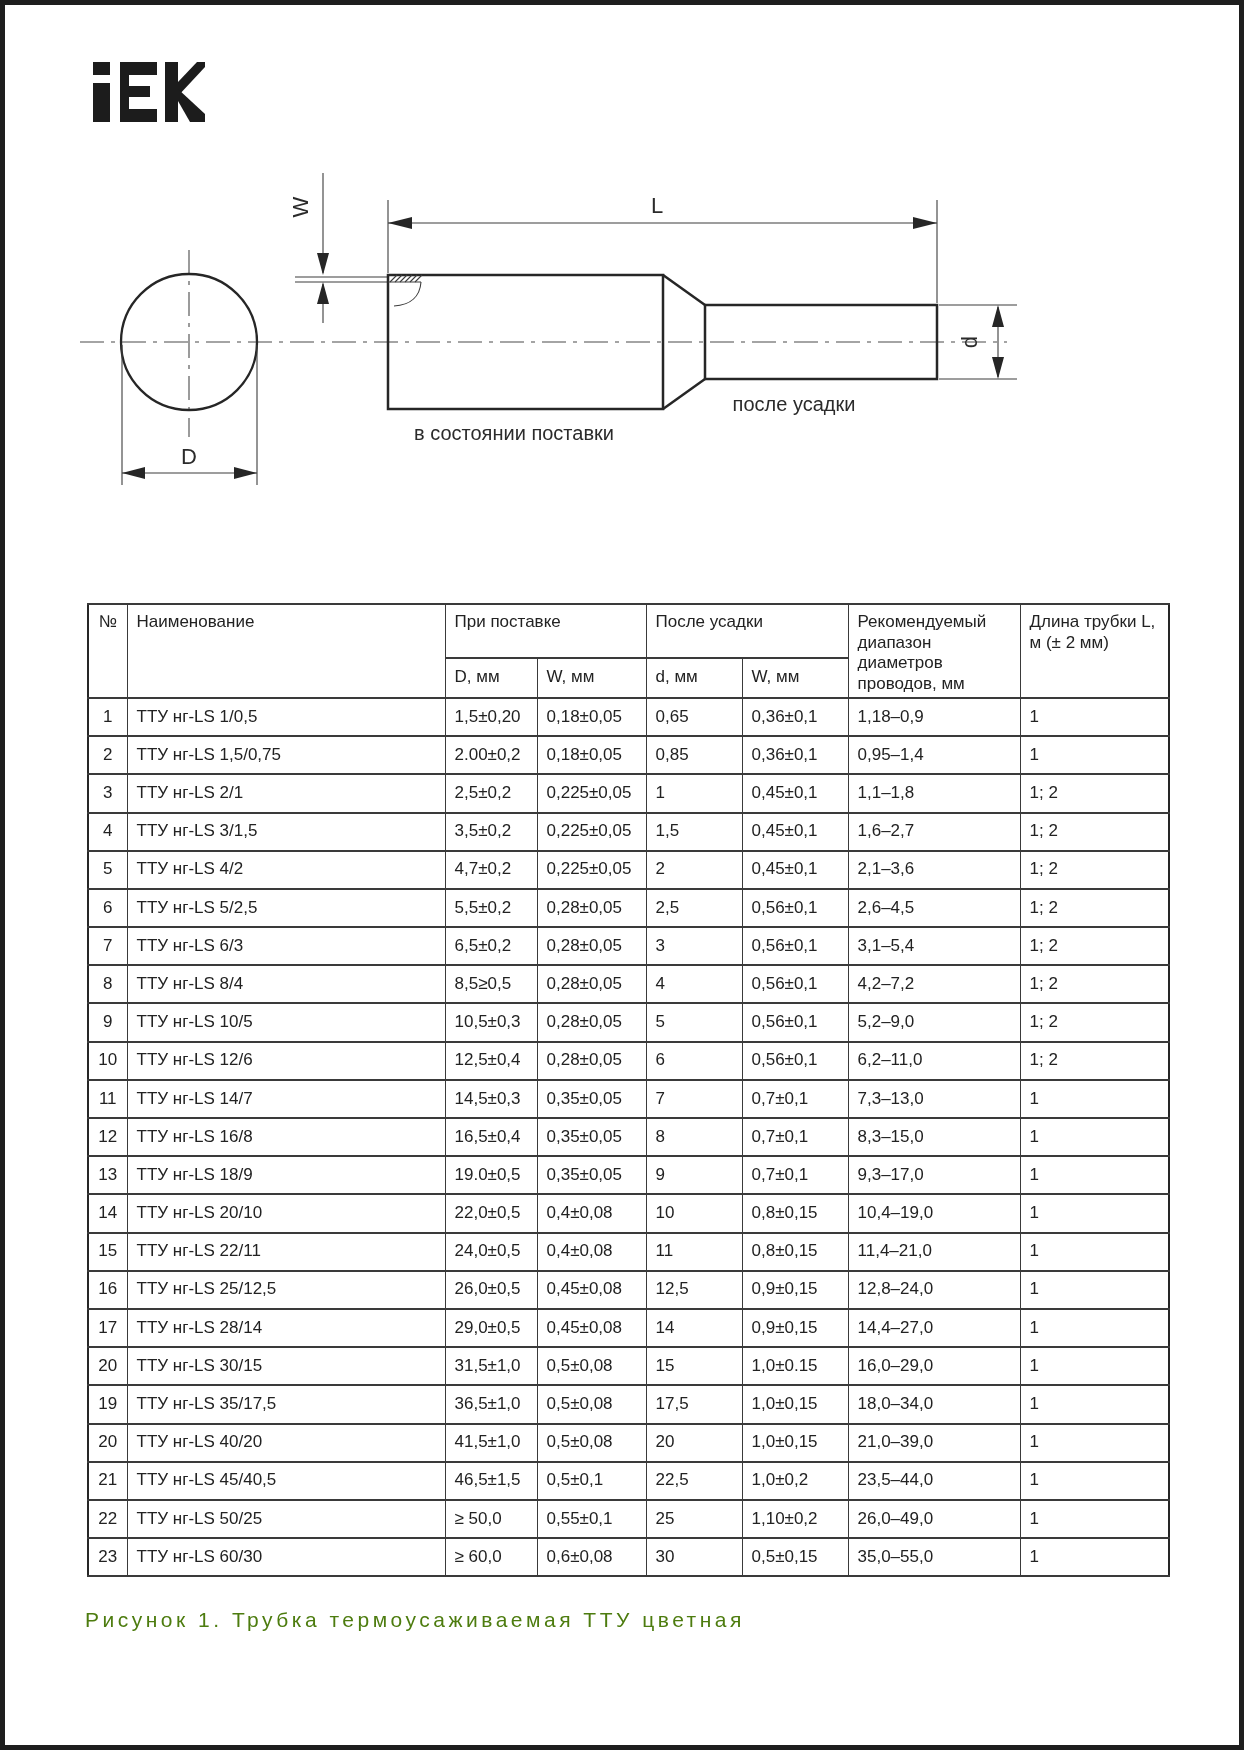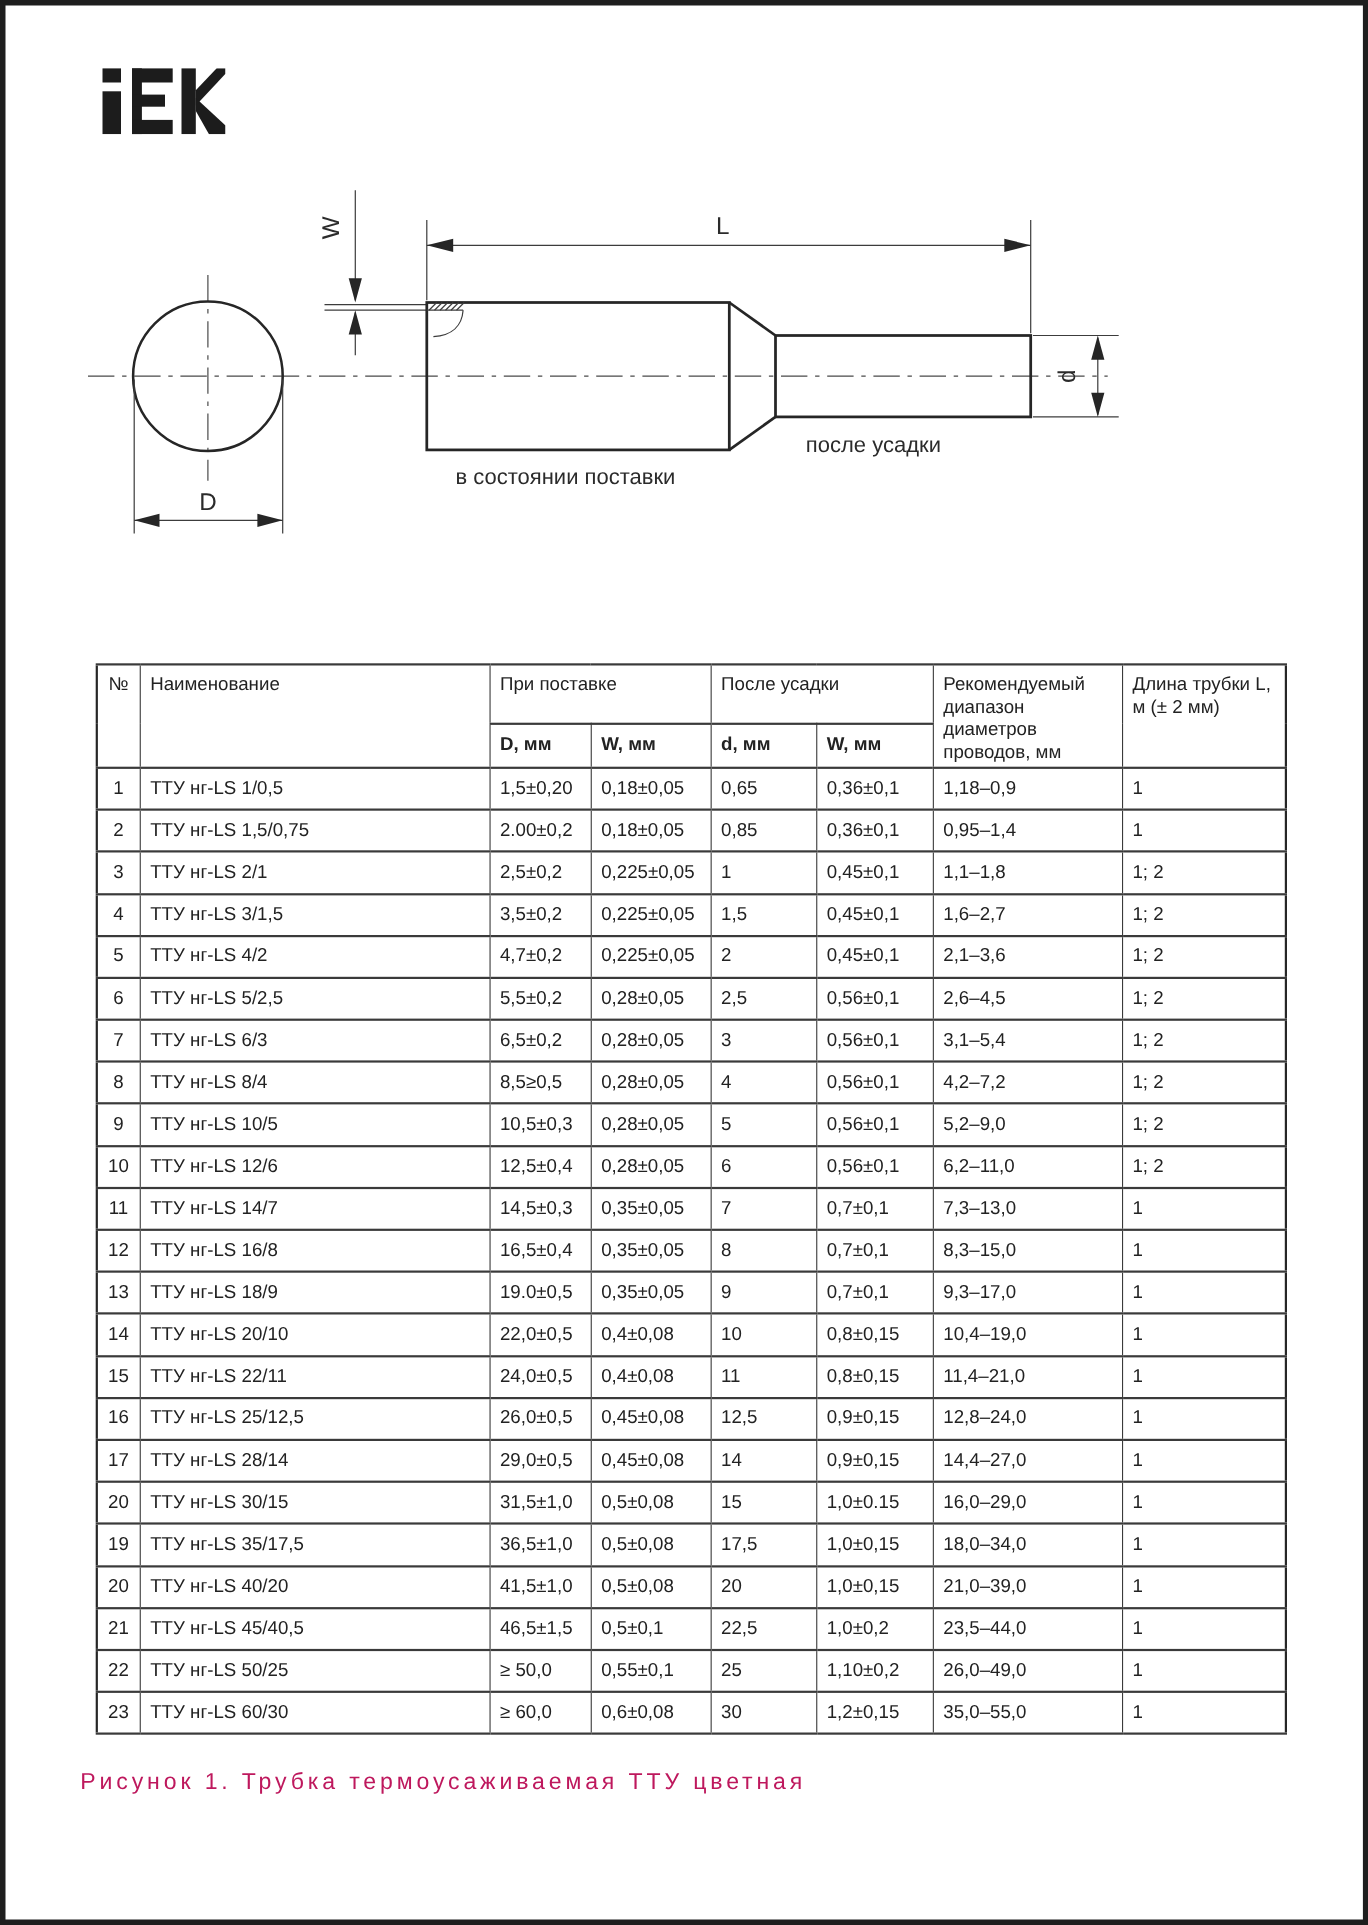--- a/index.html
+++ b/index.html
@@ -36,29 +36,29 @@
     border-top-width:2.2px;border-bottom-width:2.2px;
     padding:2px 6px 2px 9px;
     font-weight:normal;text-align:left;
     overflow:hidden;white-space:normal;
     line-height:1.22;
   }
   .dim-table{border:2.6px solid #262626;}
   .dim-table thead th{vertical-align:top;padding-top:7px;}
   .dim-table thead tr.h1 th{height:42px;}
   .dim-table thead tr.h2 th{height:34px;vertical-align:middle;padding-top:2px;border-top-width:1.3px;}
-  .dim-table thead tr.h2 th{border-bottom-width:2.8px;font-weight:bold;}
+  .dim-table thead tr.h2 th{border-bottom-width:2.8px;}
   .dim-table thead th[rowspan]{border-bottom-width:2.8px;}
   .dim-table tbody tr{height:38.2px;}
   .dim-table tbody td{vertical-align:middle;}
   .dim-table .c-num{text-align:center;padding-left:2px;padding-right:2px;}
   
   .fig-caption{
-    position:absolute;left:68px;top:1603px;
-    font-size:21px;letter-spacing:3.5px;color:#be185d;
+    position:absolute;left:80px;top:1603px;
+    font-size:21px;letter-spacing:3.5px;color:#4d7c0f;
     white-space:nowrap;
   }
 </style>
 </head>
 <body>
 
 <div class="page">
 
   <svg class="logo" viewBox="0 0 112 60" aria-label="IEK">
     <g fill="#1c1c1c">
@@ -379,21 +379,21 @@
           <td>1,10±0,2</td>
           <td>26,0–49,0</td>
           <td>1</td>
         </tr>
         <tr>
           <td class="c-num">23</td>
           <td>ТТУ нг-LS 60/30</td>
           <td>≥ 60,0</td>
           <td>0,6±0,08</td>
           <td>30</td>
-          <td>1,2±0,15</td>
+          <td>0,5±0,15</td>
           <td>35,0–55,0</td>
           <td>1</td>
         </tr>
       </tbody>
   </table>
 
   <div class="fig-caption">Рисунок 1. Трубка термоусаживаемая ТТУ цветная</div>
 
 </div>
 

